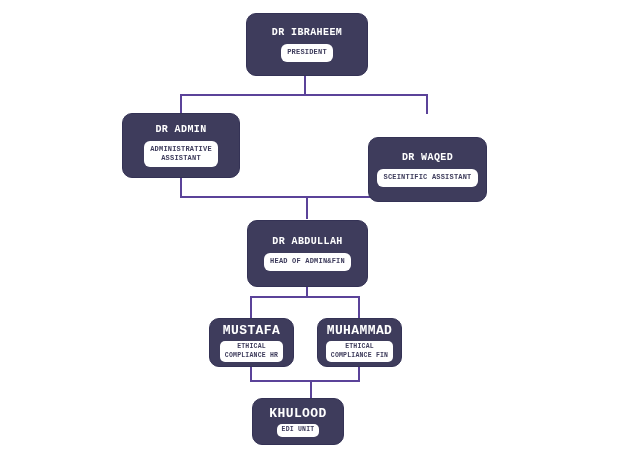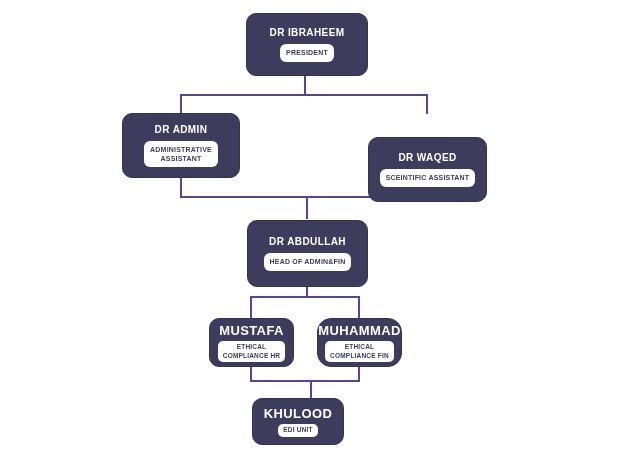--- a/index.html
+++ b/index.html
@@ -7,20 +7,21 @@
     padding: 0;
     background: #ffffff;
     font-family: "Liberation Sans", "DejaVu Sans", sans-serif;
   }
   .stage {
     position: relative;
     width: 620px;
     height: 468px;
     background: #ffffff;
     overflow: hidden;
+    font-family: Liberation Mono, monospace;
   }
   .node {
     position: absolute;
     background: #3e3c5c;
     border: 1px solid #343255;
     border-radius: 10px;
     box-sizing: border-box;
     color: #ffffff;
     display: flex;
     flex-direction: column;
@@ -59,21 +60,21 @@
   .line {
     position: absolute;
     background: #5b4399;
   }
   
   #n-president { left: 246px; top: 13px;  width: 122px; height: 63px; }
   #n-nofal     { left: 122px; top: 113px; width: 118px; height: 65px; }
   #n-waqed     { left: 368px; top: 113px; width: 119px; height: 65px; margin-top: 24px; }
   #n-abdullah  { left: 247px; top: 220px; width: 121px; height: 67px; }
   #n-mustafa   { left: 209px; top: 318px; width: 85px;  height: 49px; }
-  #n-muhammad  { left: 317px; top: 318px; width: 85px;  height: 49px; border-radius: 14px; }
+  #n-muhammad  { left: 317px; top: 318px; width: 85px;  height: 49px; }
   #n-khulood   { left: 252px; top: 398px; width: 92px;  height: 47px; align-items: center; }
 </style>
 </head>
 <body>
 
 <div class="stage">
 
   <div class="line" style="left:304px; top:75px;  width:2px;   height:20px;"></div>
   <div class="line" style="left:180px; top:94px;  width:248px; height:2px;"></div>
   <div class="line" style="left:180px; top:94px;  width:2px;   height:20px;"></div>

